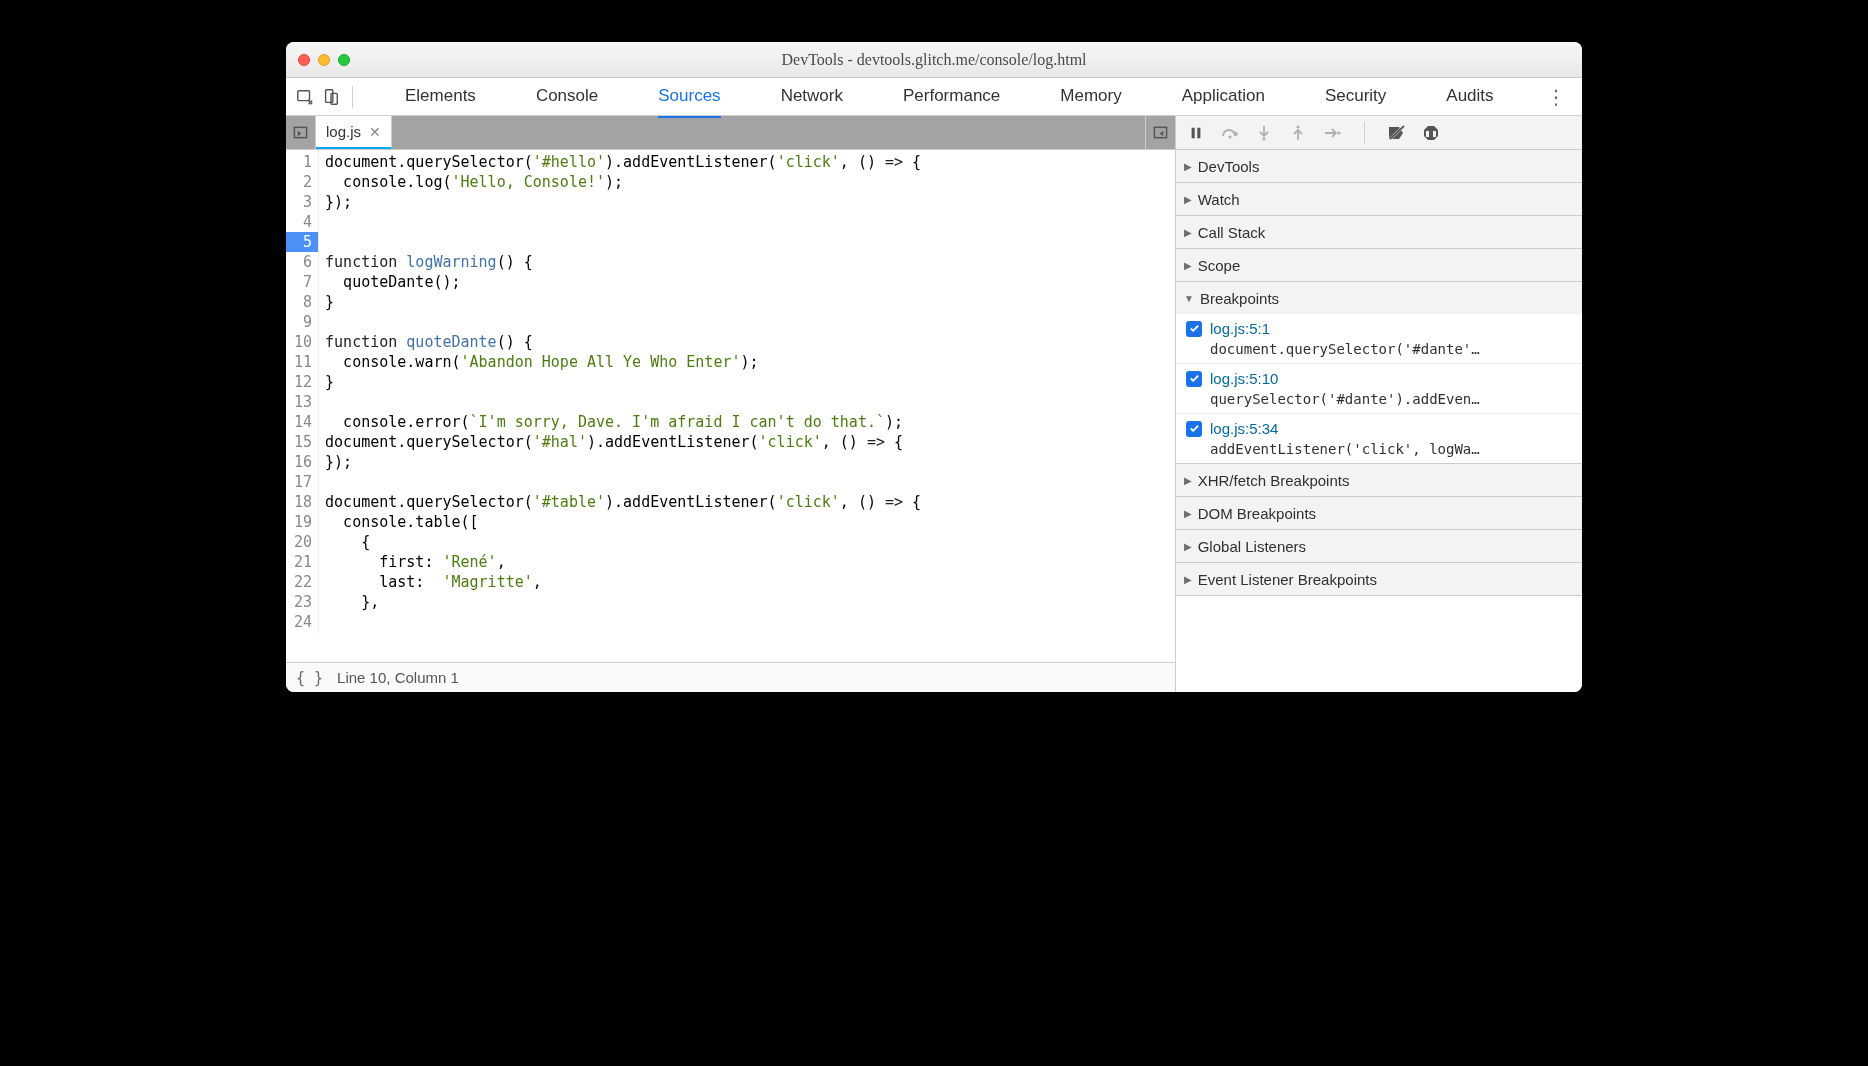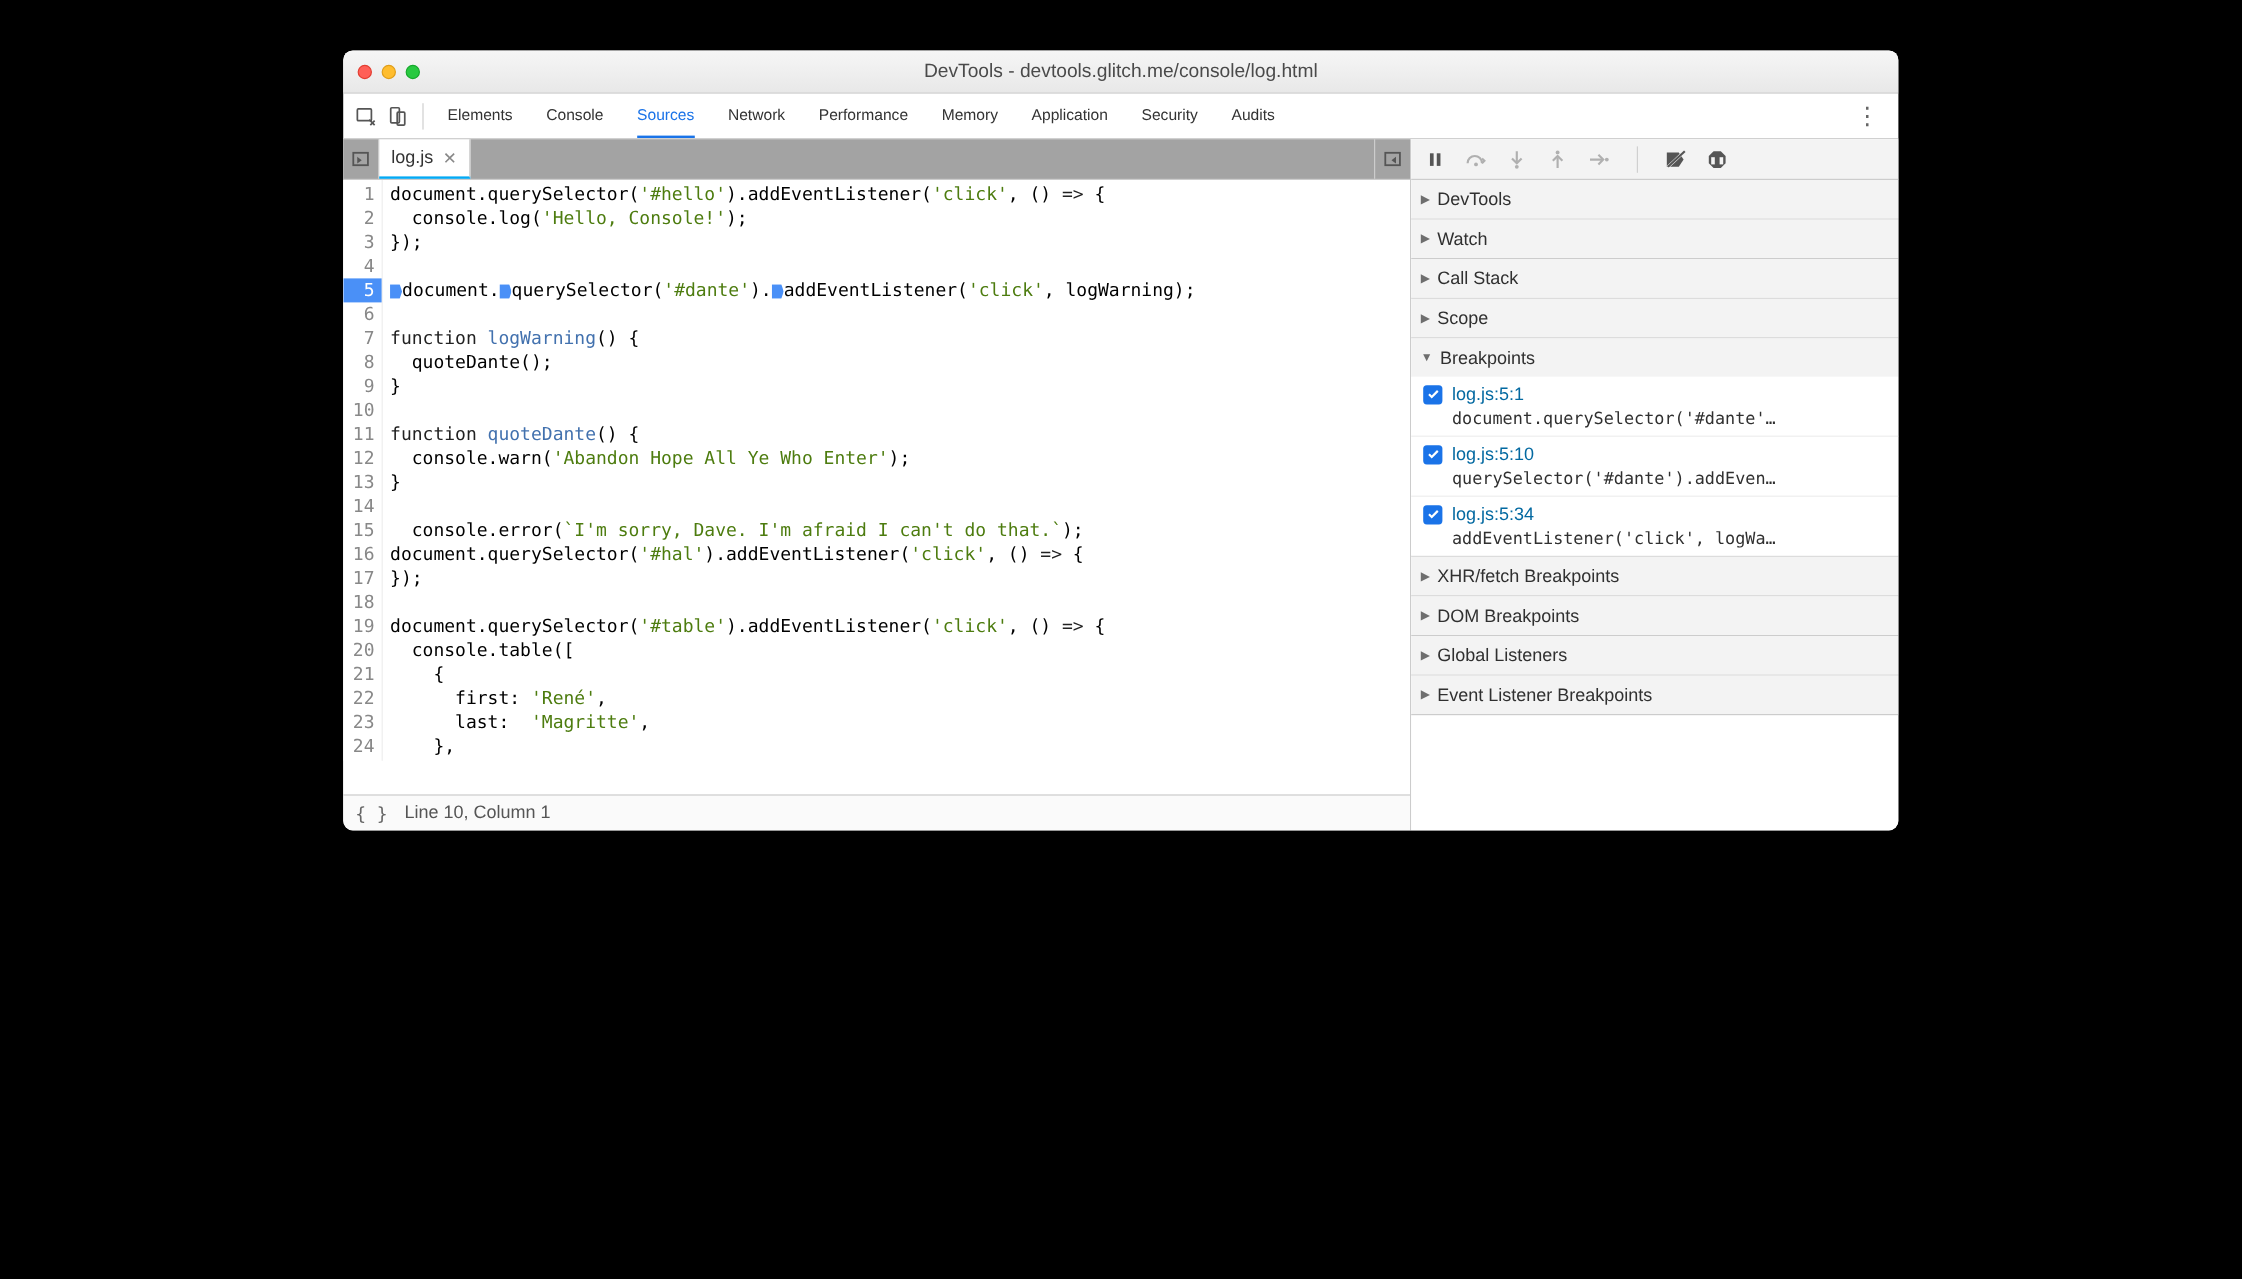--- a/index.html
+++ b/index.html
@@ -21,20 +21,21 @@
     overflow: hidden;
   }
   
   .titlebar {
     height: 36px;
     background: linear-gradient(#f6f6f6,#e8e8e8);
     border-bottom: 1px solid #c9c9c9;
     display: flex;
     align-items: center;
     position: relative;
+    font-family: Liberation Serif, serif;
   }
   .traffic {
     display: flex;
     gap: 8px;
     padding-left: 12px;
   }
   .tl { width: 12px; height: 12px; border-radius: 50%; }
   .tl.red { background:#ff5f57; border:1px solid #e33e32;}
   .tl.yel { background:#ffbd2e; border:1px solid #e09e1a;}
   .tl.grn { background:#28c940; border:1px solid #17a92c;}
@@ -49,21 +50,21 @@
     display:flex;
     align-items:center;
     padding: 0 6px;
   }
   .tool-icon {
     width: 26px; height:26px; display:flex; align-items:center; justify-content:center;
     color:#555;
   }
   .vsep { width:1px; height:22px; background:#d0d0d0; margin:0 8px;}
   .tabs { display:flex; gap: 28px; margin-left: 12px; flex:1;}
-  .tab { font-size: 13px; color:#333; padding-bottom:2px; cursor:pointer;}
+  .tab { font-size: 17px; color:#333; padding-bottom:2px; cursor:pointer;margin-left:32px;}
   .tab.active { color:#1a73e8; }
   .tab-underline { position:relative;}
   .tab-underline::after{
     content:""; position:absolute; left:0; right:0; bottom:-10px; height:2px; background:#1a73e8;
   }
   .kebab { color:#666; font-size:20px; padding:0 10px;}
   
   .body {
     display:flex;
     height: 576px;
@@ -265,21 +266,20 @@
               <div class="ln">21</div>
               <div class="ln">22</div>
               <div class="ln">23</div>
               <div class="ln">24</div>
             </div>
           <div class="codecol" id="codecol">
               <div class="cl">document.querySelector(<span class="tok-str">'#hello'</span>).addEventListener(<span class="tok-str">'click'</span>, () <span class="tok-arrow">=&gt;</span> {</div>
               <div class="cl">  console.log(<span class="tok-str">'Hello, Console!'</span>);</div>
               <div class="cl">});</div>
               <div class="cl"></div>
-              <div class="cl"><span class="bpmark"></span>document.<span class="bpmark"></span>querySelector(<span class="tok-str">'#dante'</span>).<span class="bpmark"></span>addEventListener(<span class="tok-str">'click'</span>, logWarning);</div>
               <div class="cl"></div>
               <div class="cl"><span class="tok-kw">function</span> <span class="tok-def">logWarning</span>() {</div>
               <div class="cl">  quoteDante();</div>
               <div class="cl">}</div>
               <div class="cl"></div>
               <div class="cl"><span class="tok-kw">function</span> <span class="tok-def">quoteDante</span>() {</div>
               <div class="cl">  console.warn(<span class="tok-str">'Abandon Hope All Ye Who Enter'</span>);</div>
               <div class="cl">}</div>
               <div class="cl"></div>
               <div class="cl">  console.error(<span class="tok-str">`I'm sorry, Dave. I'm afraid I can't do that.`</span>);</div>

